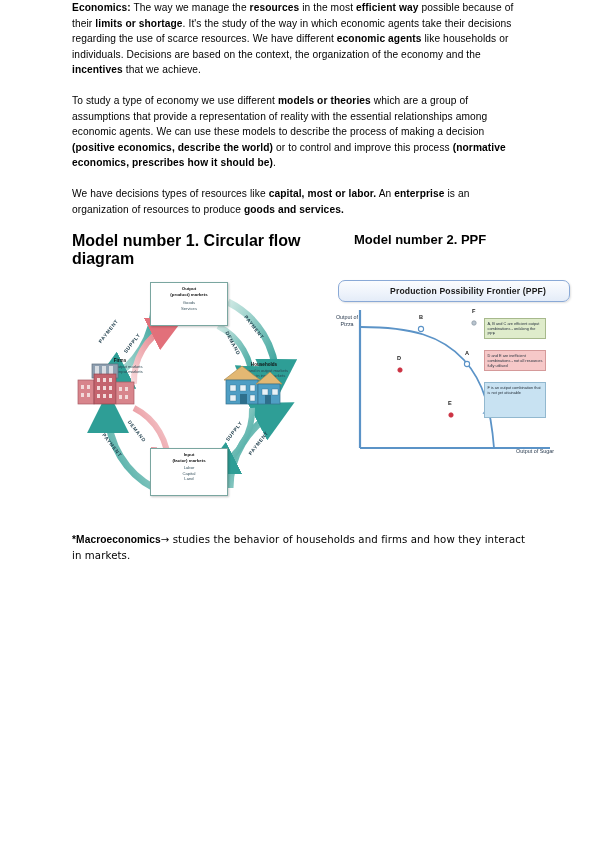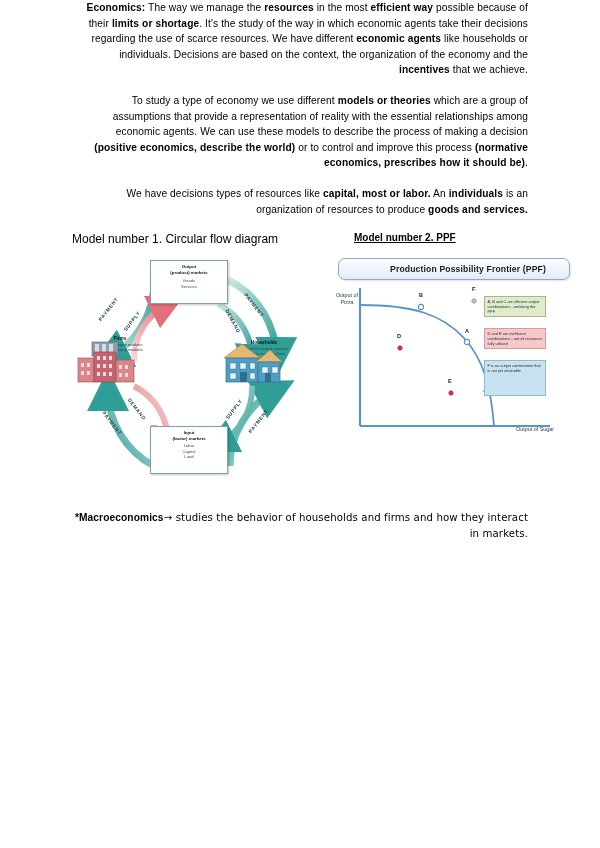--- a/index.html
+++ b/index.html
@@ -35,36 +35,36 @@
     transform: scaleX(0.88);
   }
   
   .body-block {
     padding: 0 72px 0 72px;
   }
   p.para {
     font-size: 10.2px;
     line-height: 15.6px;
     margin: 0 0 15px 0;
-    text-align: right;
+    text-align: left;
     letter-spacing: 0.01em;
   }
   .b { font-weight: 700; }
   .red { color: #e01b1b; font-weight: 700; }
   .arr { font-family: "DejaVu Sans", sans-serif; }
 
   
   .models-head {
     display: flex;
     padding: 0 72px;
     margin-top: 11px;
     margin-bottom: 12px;
   }
-  .models-head .h1 { width: 282px; font-size: 12px; font-weight: 400; }
-  .models-head .h2 { font-size: 10px; font-weight: 700; text-decoration: underline; }
+  .models-head .h1 { width: 282px; font-size: 16px; font-weight: 700; }
+  .models-head .h2 { font-size: 13px; font-weight: 700; }
 
   
   .figs {
     display: flex;
     padding: 0 10px 0 72px;
     align-items: flex-start;
   }
   .fig-left { width: 250px; position: relative; }
   .fig-right { width: 255px; position: relative; margin-left: 12px; }
 
@@ -168,21 +168,21 @@
 <div class="page">
 
 
   <div class="body-block">
 
     <p class="para"><span class="b">Economics:</span><span> The way we manage the </span><span class="b">resources</span><span> in the most </span><span class="b">efficient way</span><span> possible because of their </span><span class="b">limits or shortage</span><span>. It's the study of the way in which economic agents take their decisions regarding the use of scarce resources. We have different </span><span class="b">economic agents</span><span> like households or individuals. Decisions are based on the context, the organization of the economy and the </span><span class="b">incentives</span><span> that we achieve.</span></p>
 
     <p class="para"><span>To study a type of economy we use different </span><span class="b">models or theories</span><span> which are a group of assumptions that provide a representation of reality with the essential relationships among economic agents. We can use these models to describe the process of making a decision </span><span class="b">(positive economics, describe the world)</span><span> or to control and improve this process </span><span class="b">(normative economics, prescribes how it should be)</span><span>.</span></p>
 
 
-    <p class="para"><span>We have decisions types of resources like </span><span class="b">capital, most or labor.</span><span> An </span><span class="b">individuals</span><span> is an organization of resources to produce </span><span class="b">goods and services.</span></p>
+    <p class="para"><span>We have decisions types of resources like </span><span class="b">capital, most or labor.</span><span> An </span><span class="b">enterprise</span><span> is an organization of resources to produce </span><span class="b">goods and services.</span></p>
   </div>
 
   <div class="models-head">
     <div class="h1">Model number 1. Circular flow diagram</div>
     <div class="h2">Model number 2. PPF</div>
   </div>
 
   <div class="figs">
 
     <div class="fig-left">

